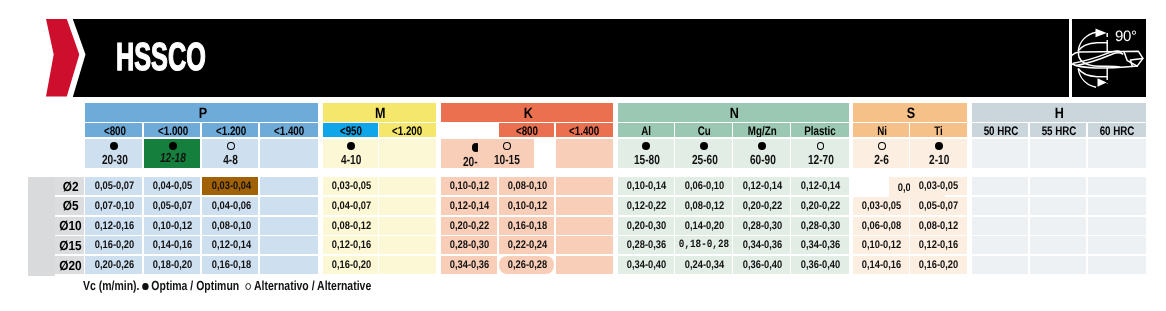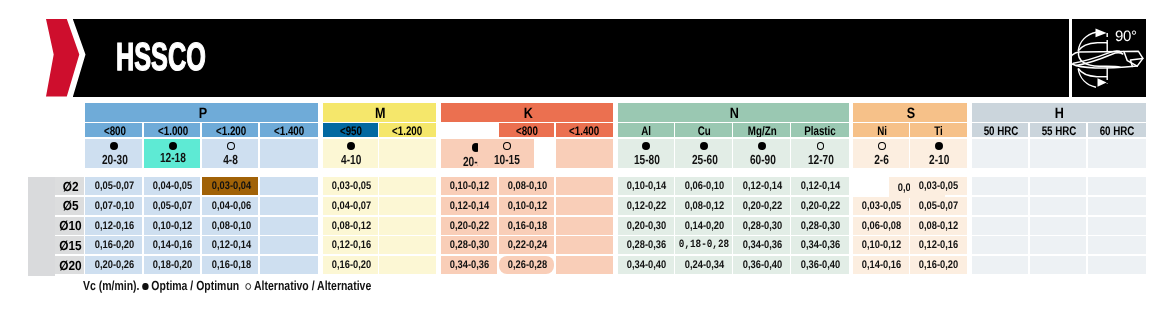--- a/index.html
+++ b/index.html
@@ -120,21 +120,21 @@
       </div>
       <div class="cell ctr sub" style="left: 115.625px; top: 20.3px; width: 56.525px; height: 13.7px; padding-left: 1.7px; background: rgb(111, 171, 216);">
         <span>&lt;1.000</span>
       </div>
       <div class="cell ctr sub" style="left: 173.85px; top: 20.3px; width: 56.525px; height: 13.7px; padding-left: 1.7px; background: rgb(111, 171, 216);">
         <span>&lt;1.200</span>
       </div>
       <div class="cell ctr sub" style="left: 232.075px; top: 20.3px; width: 58.225px; height: 13.7px; background: rgb(111, 171, 216);">
         <span>&lt;1.400</span>
       </div>
-      <div class="cell ctr sub" style="left: 295.2px; top: 20.3px; width: 54.5px; height: 13.7px; padding-left: 1.7px; background: #0369a1;">
+      <div class="cell ctr sub" style="left: 295.2px; top: 20.3px; width: 54.5px; height: 13.7px; padding-left: 1.7px; background: #0ea5e9;">
         <span>&lt;950</span>
       </div>
       <div class="cell ctr sub" style="left: 351.4px; top: 20.3px; width: 56.2px; height: 13.7px; background: rgb(245, 231, 107);">
         <span>&lt;1.200</span>
       </div>
       <div class="cell ctr sub" style="left: 413.3px; top: 37px; width: 55.6px; height: 13.7px; padding-left: 1.7px; background: rgb(235, 112, 80);">
         <span>&lt;500</span>
       </div>
       <div class="cell ctr sub" style="left: 470.6px; top: 20.3px; width: 55.6px; height: 13.7px; padding-left: 1.7px; background: rgb(235, 112, 80);">
         <span>&lt;800</span>
@@ -166,21 +166,21 @@
       <div class="cell ctr sub" style="left: 1001.63px; top: 20.3px; width: 56.4333px; height: 13.7px; padding-left: 1.7px; background: rgb(203, 213, 220);">
         <span>55 HRC</span>
       </div>
       <div class="cell ctr sub" style="left: 1059.77px; top: 20.3px; width: 58.1333px; height: 13.7px; background: rgb(203, 213, 220);">
         <span>60 HRC</span>
       </div>
       <div class="cell " style="left: 57.4px; top: 35.5px; width: 56.525px; height: 29.5px; padding-left: 1.7px; background: rgb(206, 223, 240); display: flex; flex-direction: column; align-items: center; justify-content: flex-start; padding-top: 3.1px; row-gap: 3.2px;">
         <div class="dotline dot-filled" title="●"></div>
         <div class="vc">20-30</div>
       </div>
-      <div class="cell " style="left: 115.625px; top: 35.5px; width: 56.525px; height: 29.5px; padding-left: 1.7px; background: #5eead4; display: flex; flex-direction: column; align-items: center; justify-content: flex-start; padding-top: 3.1px; row-gap: 1px;">
+      <div class="cell " style="left: 115.625px; top: 35.5px; width: 56.525px; height: 29.5px; padding-left: 1.7px; background: #15803d; display: flex; flex-direction: column; align-items: center; justify-content: flex-start; padding-top: 3.1px; row-gap: 1px; font-style: italic;">
         <div class="dotline dot-filled" title="●"></div>
         <div class="vc">12-18</div>
       </div>
       <div class="cell " style="left: 173.85px; top: 35.5px; width: 56.525px; height: 29.5px; padding-left: 1.7px; background: rgb(206, 223, 240); display: flex; flex-direction: column; align-items: center; justify-content: flex-start; padding-top: 3.1px; row-gap: 3.2px;">
         <div class="dotline dot-hollow" title="○"></div>
         <div class="vc">4-8</div>
       </div>
       <div class="cell " style="left: 232.075px; top: 35.5px; width: 58.225px; height: 29.5px; background: rgb(206, 223, 240); display: flex; flex-direction: column; align-items: center; justify-content: flex-start; padding-top: 3.1px; row-gap: 3.2px;"></div>
       <div class="cell " style="left: 295.2px; top: 35.5px; width: 54.5px; height: 29.5px; padding-left: 1.7px; background: rgb(252, 247, 212); display: flex; flex-direction: column; align-items: center; justify-content: flex-start; padding-top: 3.1px; row-gap: 3.2px;">
         <div class="dotline dot-filled" title="●"></div>

